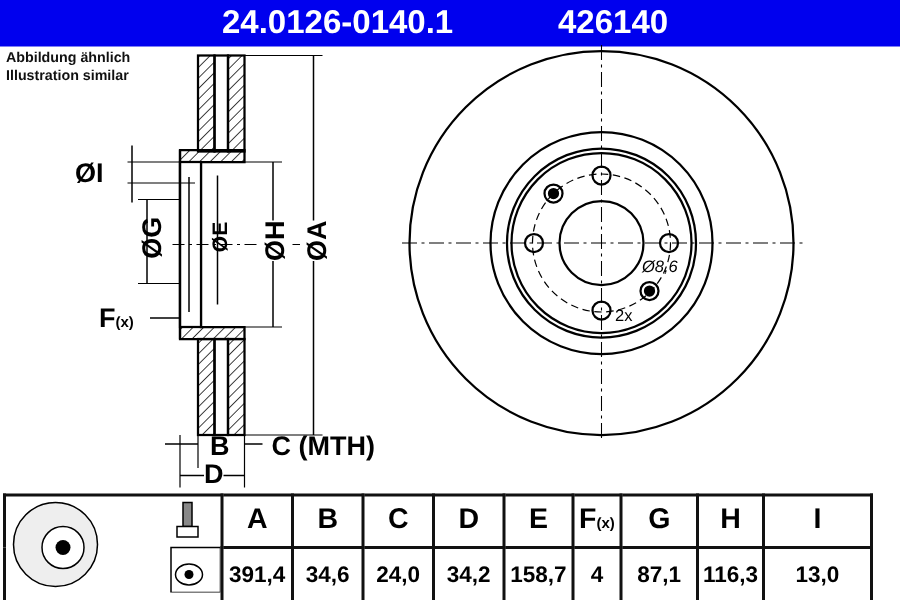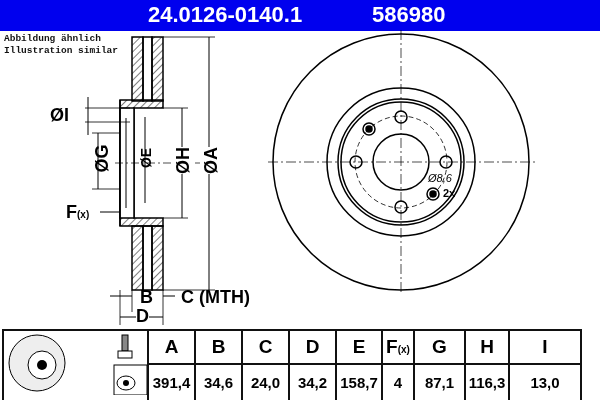--- a/index.html
+++ b/index.html
@@ -1,34 +1,34 @@
 <!DOCTYPE html>
 <html><head>
 <meta charset="utf-8">
 <style>
   html, body { margin:0; padding:0; background:#fff; }
   body { width:600px; height:400px; position:relative; overflow:hidden; font-family:"Liberation Sans", sans-serif; }
   .titlebar { position:absolute; left:0; top:0; width:600px; height:31px; background:#0000ee; color:#fff; }
   .titlebar .pn { position:absolute; left:148px; top:2px; font-size:22px; font-weight:bold; }
   .titlebar .code { position:absolute; left:372px; top:2px; font-size:22px; font-weight:bold; }
-  .note { position:absolute; left:4px; font-size:9.5px; font-weight:bold; color:#111;font-family:Liberation Mono, monospace; }
+  .note { position:absolute; left:4px; font-size:9.5px; font-weight:bold; color:#111; }
   svg.draw { position:absolute; left:0; top:0; }
   .lbl { position:absolute; font-weight:bold; color:#000; }
   table.spec { position:absolute; left:2px; top:329px; border-collapse:collapse; }
   table.spec td { border:2px solid #111; text-align:center; font-weight:bold; padding:0; }
   table.spec .hdr td { height:30px; font-size:19px; }
   table.spec .val td { height:32px; font-size:15px; }
   .imgcell { width:143px; position:relative; }
 </style>
 </head>
 <body>
 
 <div class="titlebar">
   <span class="pn">24.0126-0140.1</span>
-  <span class="code">586980</span>
+  <span class="code">426140</span>
 </div>
 
 <div class="note" style="top:33px;">Abbildung ähnlich</div>
 <div class="note" style="top:45px;">Illustration similar</div>
 
 <svg class="draw" width="600" height="330">
   <defs>
     <pattern id="hatch" width="5" height="5" patternUnits="userSpaceOnUse" patternTransform="rotate(45)">
       <line x1="0" y1="0" x2="0" y2="5" stroke="#000" stroke-width="1"></line>
     </pattern>
@@ -100,21 +100,21 @@
 <span class="lbl" style="left:50px;top:105px;font-size:18px;">ØI</span>
 <span class="lbl" style="left:88px;top:148px;font-size:18px;transform:rotate(-90deg);">ØG</span>
 <span class="lbl" style="left:136px;top:150px;font-size:14px;transform:rotate(-90deg);">ØE</span>
 <span class="lbl" style="left:170px;top:150px;font-size:18px;background:#fff;transform:rotate(-90deg);">ØH</span>
 <span class="lbl" style="left:198px;top:150px;font-size:18px;background:#fff;transform:rotate(-90deg);">ØA</span>
 <span class="lbl" style="left:66px;top:202px;font-size:18px;"><span>F</span><span style="font-size:10px;">(x)</span></span>
 <span class="lbl" style="left:140px;top:287px;font-size:18px;">B</span>
 <span class="lbl" style="left:181px;top:287px;font-size:18px;">C (MTH)</span>
 <span class="lbl" style="left:136px;top:306px;font-size:18px;background:#fff;">D</span>
 <span class="lbl" style="left:428px;top:172px;font-size:11px;font-weight:normal;font-style:italic;">Ø8,6</span>
-<span class="lbl" style="left:410px;top:187px;font-size:11px;font-weight:bold;margin-left:33px;">2x</span>
+<span class="lbl" style="left:410px;top:205px;font-size:11px;font-weight:normal;">2x</span>
 
 <table class="spec">
   <tbody>
       <tr class="hdr">
     <td class="imgcell" rowspan="2">
       <svg width="143" height="64">
         <ellipse cx="33" cy="32" rx="28" ry="28" fill="#eee" stroke="#000"></ellipse>
         <ellipse cx="38" cy="34" rx="14" ry="14" fill="#fff" stroke="#000"></ellipse>
         <circle cx="38" cy="34" r="5" fill="#000"></circle>
         <rect x="118" y="4" width="6" height="16" fill="#888" stroke="#000"></rect>

